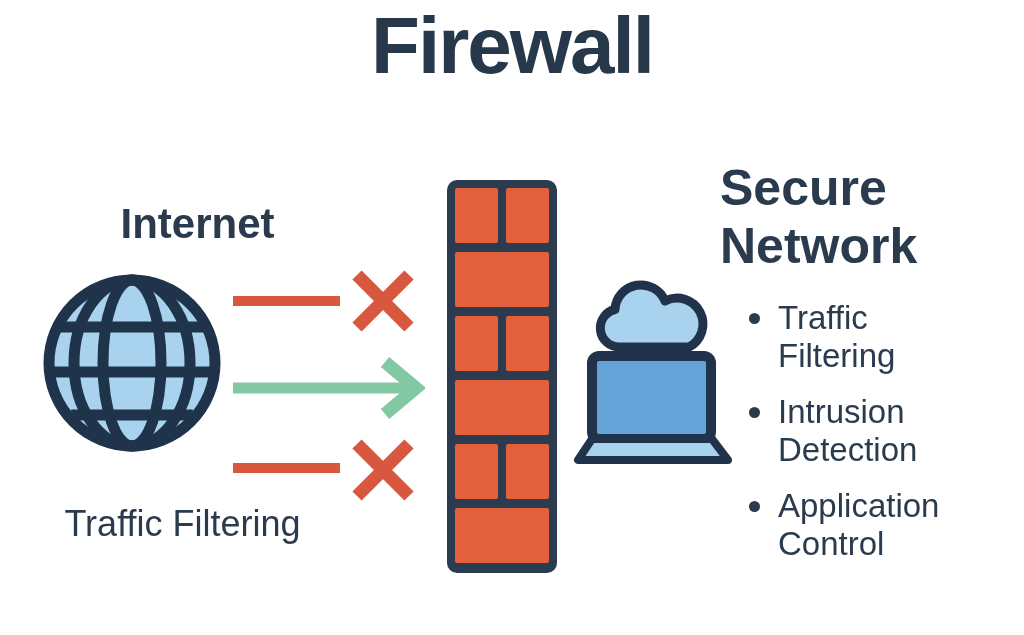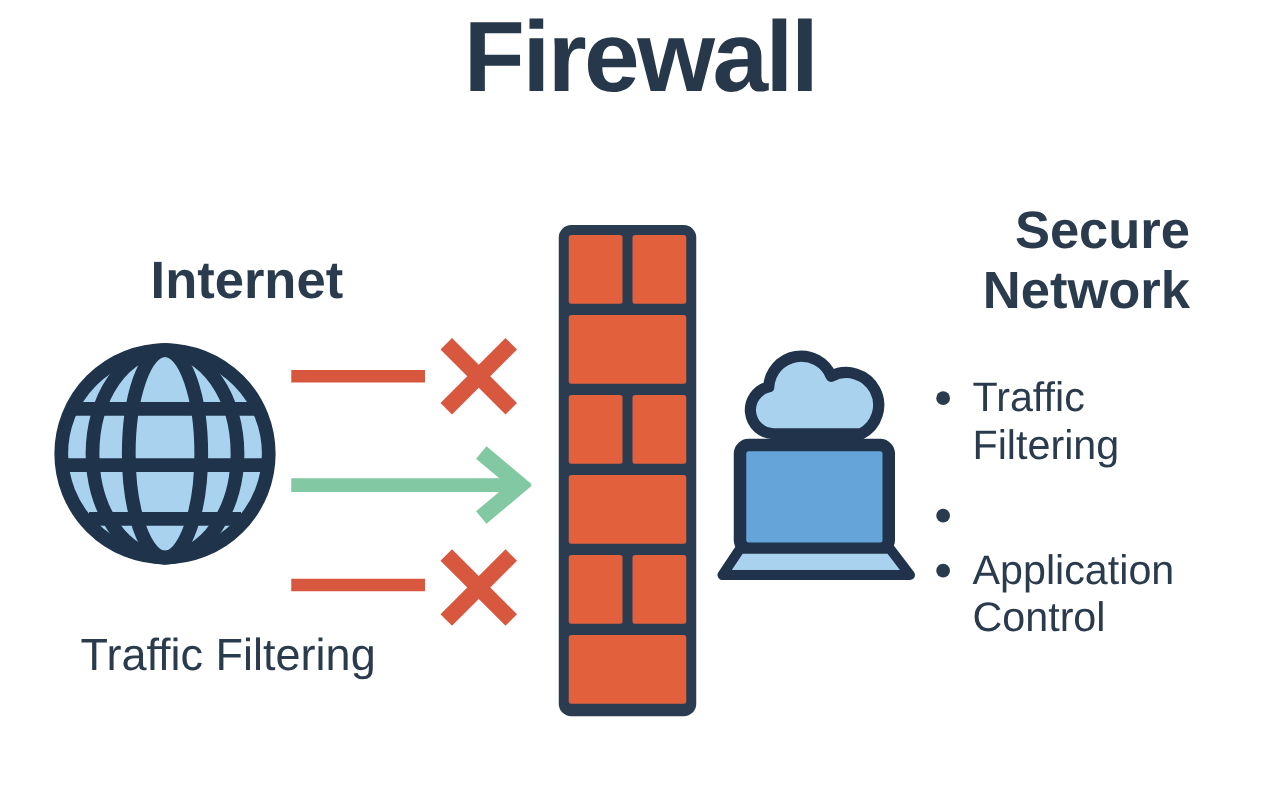--- a/index.html
+++ b/index.html
@@ -23,22 +23,22 @@
     text-align:center;
     font-size:42px; font-weight:600; color:#2b3b4e;
   }
   .traffic-caption {
     top:503px; left:55px; width:255px;
     text-align:center;
     font-size:36px; font-weight:500; line-height:1.16; color:#2b3b4e;
   }
   .secure-heading {
     top:160px; left:720px; width:232px;
-    text-align:right;
-    font-size:42px; font-weight:700; line-height:1.15; color:#2b3b4e;
+    text-align:left;
+    font-size:50px; font-weight:700; line-height:1.15; color:#2b3b4e;
   }
   .bullet-list { top:299px; left:749px; width:230px; }
   .bullet-item { display:flex; align-items:flex-start; margin-bottom:19px; }
   .bullet-dot {
     flex:0 0 auto; width:11px; height:11px; border-radius:50%;
     background:#2b3b4e; margin:14px 18px 0 0;
   }
   .bullet-text {
     font-size:33px; font-weight:500; line-height:1.14;
     color:#2b3b4e; width:200px;
@@ -120,20 +120,21 @@
 
   <div class="abs secure-heading">Secure Network</div>
 
   <div class="abs bullet-list">
     <div class="bullet-item">
       <span class="bullet-dot"></span>
       <span class="bullet-text">Traffic Filtering</span>
     </div>
     <div class="bullet-item">
       <span class="bullet-dot"></span>
+      <span class="bullet-text">Intrusion Detection</span>
     </div>
     <div class="bullet-item">
       <span class="bullet-dot"></span>
       <span class="bullet-text">Application Control</span>
     </div>
   </div>
 
   <div class="abs traffic-caption">Traffic Filtering</div>
 
 </div>

